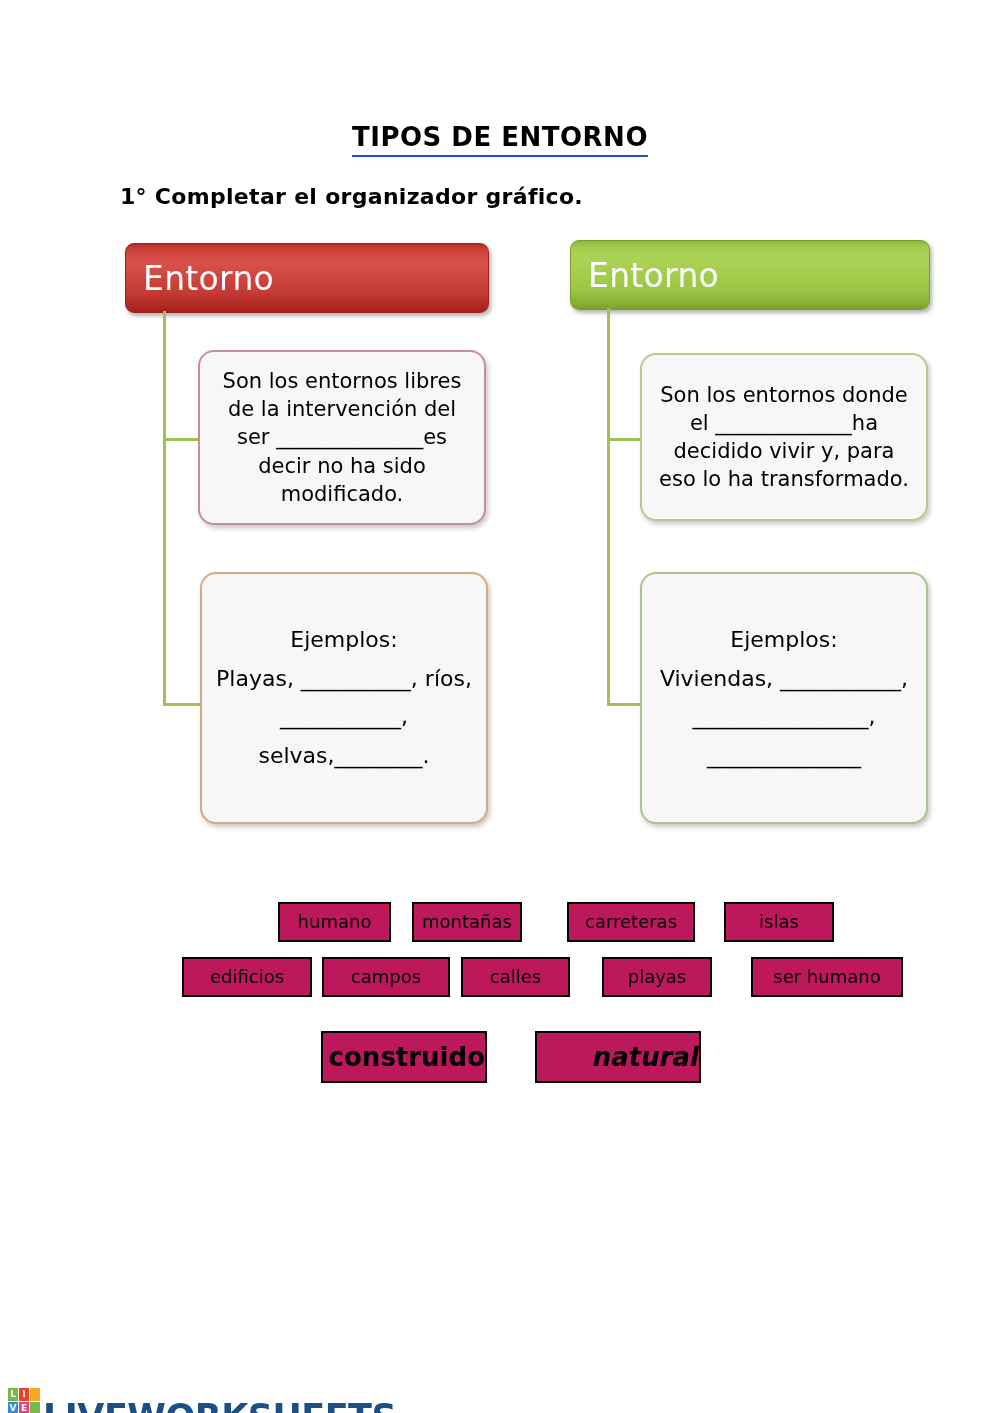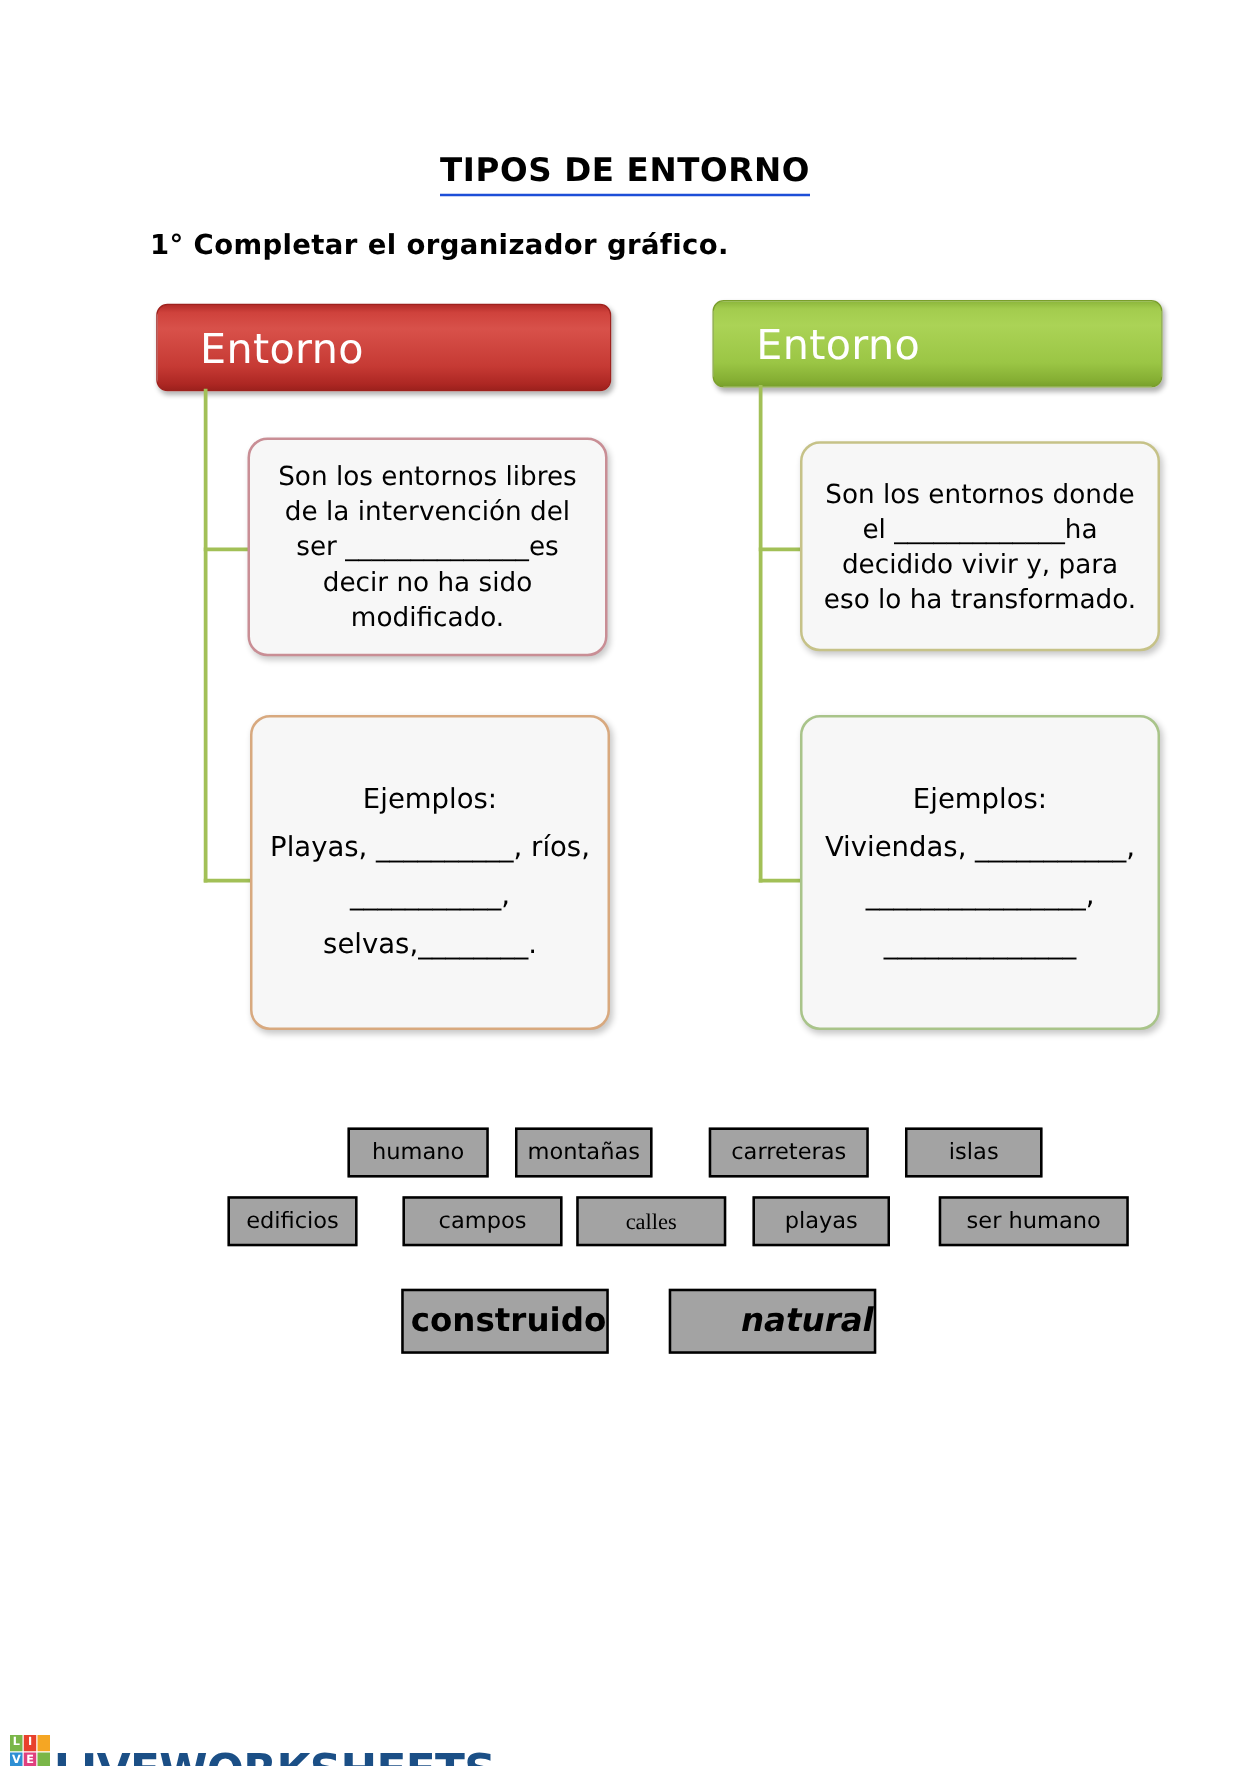--- a/index.html
+++ b/index.html
@@ -47,21 +47,21 @@
     position: absolute;
     border-radius: 9px;
     box-shadow: 2px 3px 4px rgba(0,0,0,0.30);
     display: flex;
     align-items: center;
     overflow: hidden;
   }
   .header-box .hb-label {
     font-size: 33px;
     color: #ffffff;
-    padding-left: 34px;
+    padding-left: 17px;
     line-height: 1;
     letter-spacing: 0.3px;
   }
   #header-red {
     left: 125px;
     top: 243px;
     width: 362px;
     height: 68px;
     background: linear-gradient(to bottom,
         #b32c28 0%, #cf423c 9%, #d8514a 28%,
@@ -139,21 +139,21 @@
     width: 288px;
     height: 252px;
     border: 2px solid #a9c48a;
   }
   #box-ex-right .cb-text { font-size: 22px; line-height: 1.75; }
 
   
   .word-chip {
     position: absolute;
     border: 2px solid #000;
-    background: #a3a3a3;
+    background: #be185d;
     display: flex;
     align-items: center;
     justify-content: center;
     box-sizing: border-box;
     color: #000;
     font-size: 18px;
     line-height: 1;
   }
   .word-chip.big {
     font-size: 26px;
@@ -258,27 +258,27 @@
 <div class="word-chip" style="left:412px; top:902px; width:110px; height:40px;">
   <span>montañas</span>
 </div>
 <div class="word-chip" style="left:567px; top:902px; width:128px; height:40px;">
   <span>carreteras</span>
 </div>
 <div class="word-chip" style="left:724px; top:902px; width:110px; height:40px;">
   <span>islas</span>
 </div>
 
-<div class="word-chip" style="left:182px; top:957px; width:104px; height:40px;">
+<div class="word-chip" style="left:182px; top:957px; width:130px; height:40px;">
   <span>edificios</span>
 </div>
 <div class="word-chip" style="left:322px; top:957px; width:128px; height:40px;">
   <span>campos</span>
 </div>
-<div class="word-chip" style="left:461px; top:957px; width:120px; height:40px;font-family:Liberation Serif, serif;">
+<div class="word-chip" style="left:461px; top:957px; width:109px; height:40px;">
   <span>calles</span>
 </div>
 <div class="word-chip" style="left:602px; top:957px; width:110px; height:40px;">
   <span>playas</span>
 </div>
 <div class="word-chip" style="left:751px; top:957px; width:152px; height:40px;">
   <span>ser humano</span>
 </div>
 
 <div class="word-chip big" style="left:321px; top:1031px; width:166px; height:52px;">

